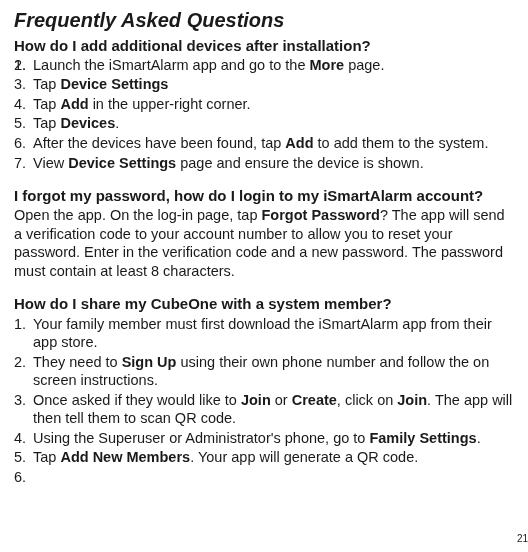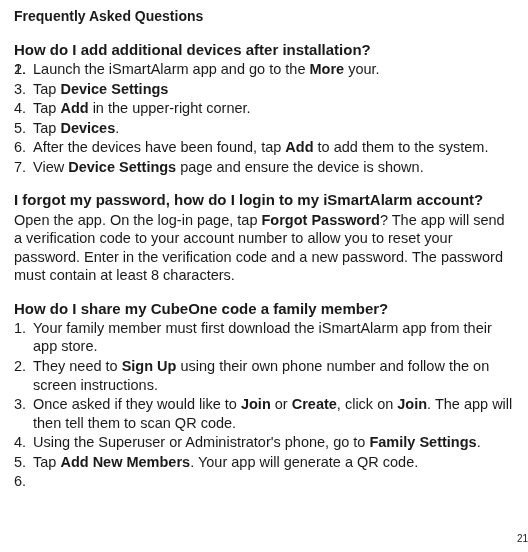--- a/index.html
+++ b/index.html
@@ -12,22 +12,23 @@
       height: 552px;
       background: #ffffff;
       font-family: Arial, Helvetica, sans-serif;
       color: #1a1a1a;
       padding: 8px 14px 0 14px;
       font-size: 14.5px;
       line-height: 1.28;
     }
     .title {
       font-weight: bold;
-      font-size: 14px;
-      margin-bottom: 14px;
+      font-size: 20px;
+      margin-bottom: 2px;
+      font-style: italic;
     }
     .question {
       font-weight: bold;
       font-size: 15px;
       margin-bottom: 1px;
     }
     .q2, .q3 {
       margin-top: 14px;
     }
     .ol {
@@ -60,34 +61,34 @@
     }
   </style>
 </head>
 <body>
 
 <div class="title">Frequently Asked Questions</div>
 
 <div class="question">How do I add additional devices after installation?</div>
 <ol class="ol">
   <li class="ol-item"><span class="ol-num">1.</span></li>
-  <li class="ol-item"><span class="ol-num">2.</span><span>Launch the iSmartAlarm app and go to the </span><b>More</b><span> your.</span></li>
+  <li class="ol-item"><span class="ol-num">2.</span><span>Launch the iSmartAlarm app and go to the </span><b>More</b><span> page.</span></li>
   <li class="ol-item"><span class="ol-num">3.</span><span>Tap </span><b>Device Settings</b></li>
   <li class="ol-item"><span class="ol-num">4.</span><span>Tap </span><b>Add</b><span> in the upper-right corner.</span></li>
   <li class="ol-item"><span class="ol-num">5.</span><span>Tap </span><b>Devices</b><span>.</span></li>
   <li class="ol-item"><span class="ol-num">6.</span><span>After the devices have been found, tap </span><b>Add</b><span> to add them to the system.</span></li>
   <li class="ol-item"><span class="ol-num">7.</span><span>View </span><b>Device Settings</b><span> page and ensure the device is shown.</span></li>
 </ol>
 
 <div class="question q2">I forgot my password, how do I login to my iSmartAlarm account?</div>
 <p class="answer-para">
   <span>Open the app. On the log-in page, tap </span><b>Forgot Password</b><span>? The app will send a verification code to your account number to allow you to reset your password. Enter in the verification code and a new password. The password must contain at least 8 characters.</span>
 </p>
 
-<div class="question q3">How do I share my CubeOne code a family member?</div>
+<div class="question q3">How do I share my CubeOne with a system member?</div>
 <ol class="ol">
   <li class="ol-item"><span class="ol-num">1.</span><span>Your family member must first download the iSmartAlarm app from their app store.</span></li>
   <li class="ol-item"><span class="ol-num">2.</span><span>They need to </span><b>Sign Up</b><span> using their own phone number and follow the on screen instructions.</span></li>
   <li class="ol-item"><span class="ol-num">3.</span><span>Once asked if they would like to </span><b>Join</b><span> or </span><b>Create</b><span>, click on </span><b>Join</b><span>. The app will then tell them to scan QR code.</span></li>
   <li class="ol-item"><span class="ol-num">4.</span><span>Using the Superuser or Administrator's phone, go to </span><b>Family Settings</b><span>.</span></li>
   <li class="ol-item"><span class="ol-num">5.</span><span>Tap </span><b>Add New Members</b><span>. Your app will generate a QR code.</span></li>
   <li class="ol-item"><span class="ol-num">6.</span></li>
 </ol>
 
 <div class="page-number">21</div>

